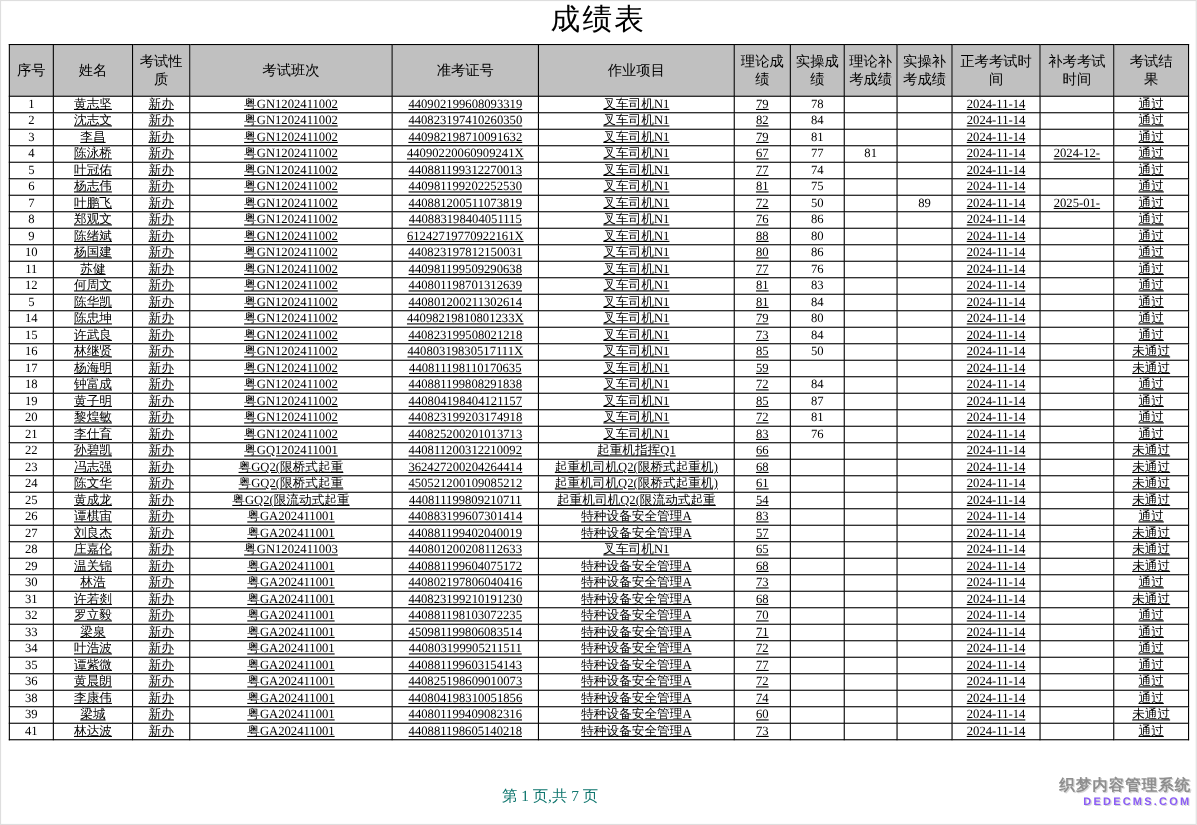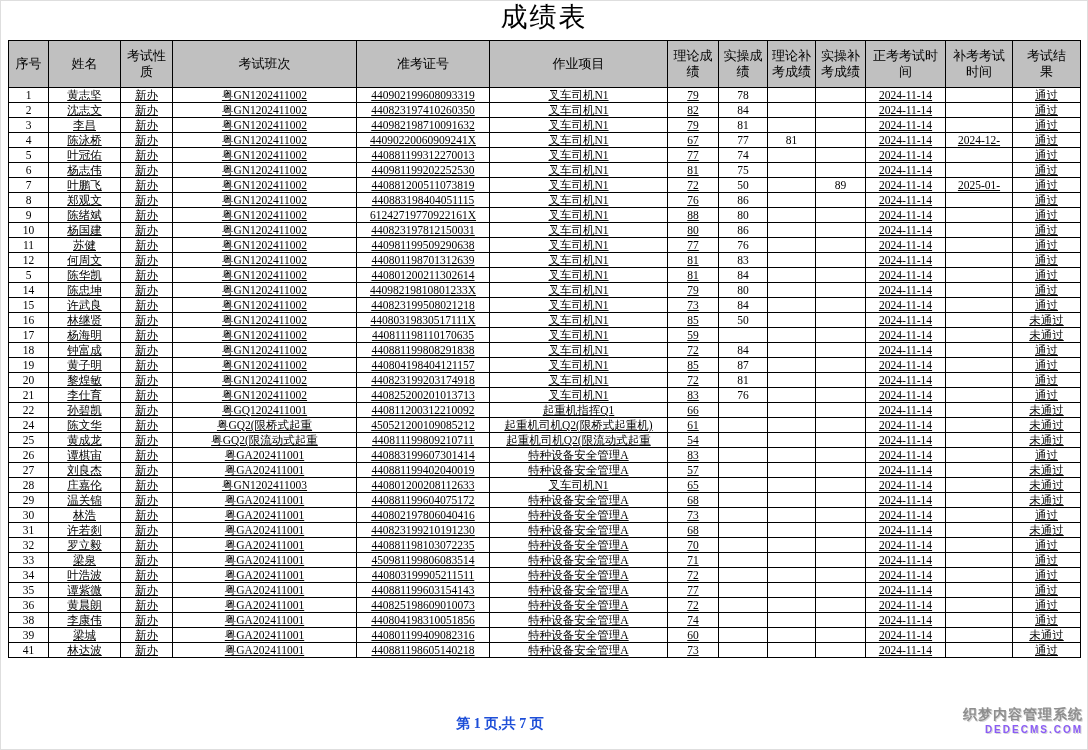--- a/index.html
+++ b/index.html
@@ -25,21 +25,21 @@
     background:#c0c0c0;font-weight:normal;font-size:13px;line-height:1.2;
     height:46px;white-space:pre-line;padding:0 2px;
   }
   table.score td{
     font-size:11.5px;height:14px;padding:0 1px;white-space:nowrap;
     line-height:14px;
   }
   td.u{text-decoration:underline;}
   .footer{
     position:absolute;top:715px;left:0;width:1000px;text-align:center;
-    font-size:14px;color:#1d4ed8;font-weight:bold;
+    font-size:14px;color:#0f766e;
   }
   .watermark{
     position:absolute;top:706px;right:5px;text-align:right;line-height:1.25;
     user-select:none;
   }
   .wm1{
     font-size:14px;font-weight:bold;color:#8e8e8e;
     text-shadow:1px 1px 0 #d6d6d6;letter-spacing:1px;
   }
   .wm2{
@@ -421,20 +421,35 @@
         <td class="u">起重机指挥Q1</td>
         <td class="u">66</td>
         <td></td>
         <td></td>
         <td></td>
         <td class="u">2024-11-14</td>
         <td></td>
         <td class="u">未通过</td>
       </tr>
       <tr>
+        <td>23</td>
+        <td class="u">冯志强</td>
+        <td class="u">新办</td>
+        <td class="u">粤GQ2(限桥式起重</td>
+        <td class="u">362427200204264414</td>
+        <td class="u">起重机司机Q2(限桥式起重机)</td>
+        <td class="u">68</td>
+        <td></td>
+        <td></td>
+        <td></td>
+        <td class="u">2024-11-14</td>
+        <td></td>
+        <td class="u">未通过</td>
+      </tr>
+      <tr>
         <td>24</td>
         <td class="u">陈文华</td>
         <td class="u">新办</td>
         <td class="u">粤GQ2(限桥式起重</td>
         <td class="u">450521200109085212</td>
         <td class="u">起重机司机Q2(限桥式起重机)</td>
         <td class="u">61</td>
         <td></td>
         <td></td>
         <td></td>

